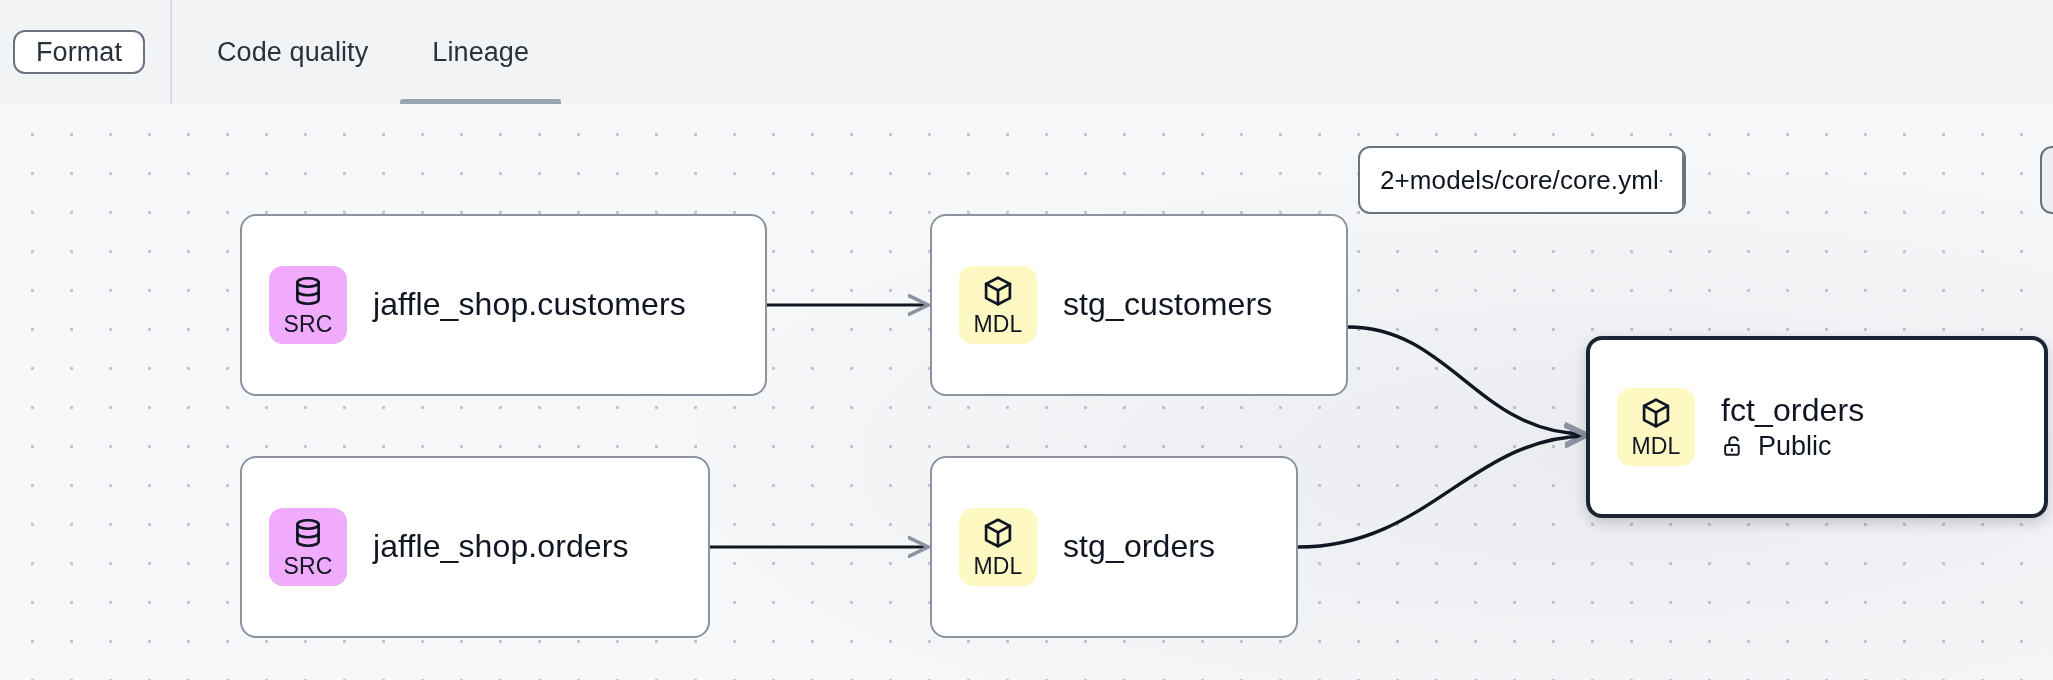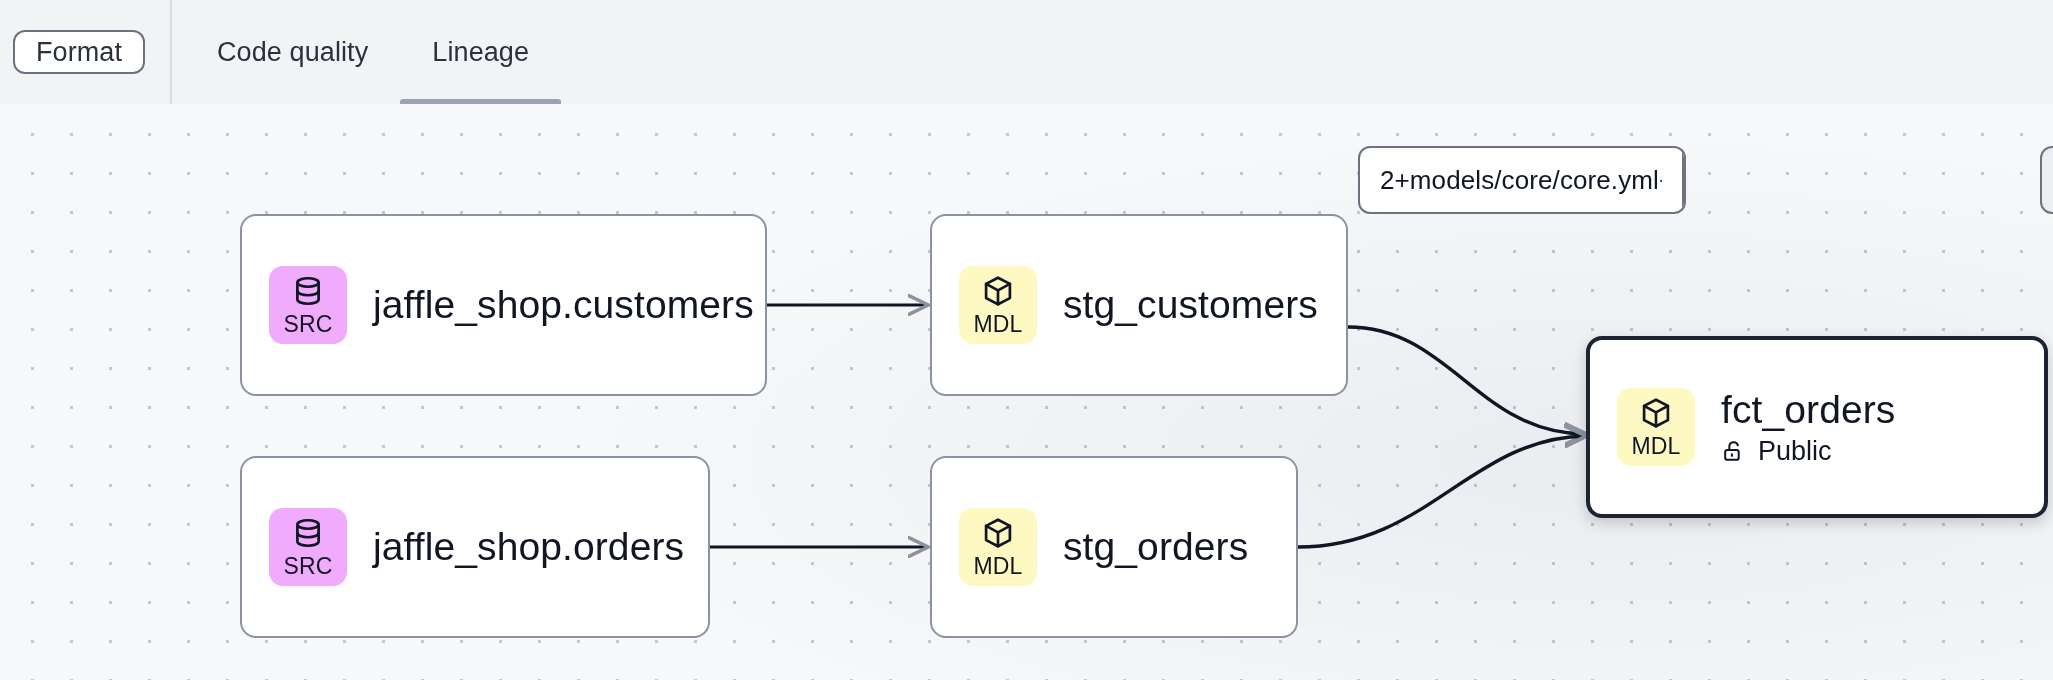--- a/index.html
+++ b/index.html
@@ -159,21 +159,21 @@
   }
 
   .node-body {
     margin-left: 26px;
     display: flex;
     flex-direction: column;
     justify-content: center;
   }
 
   .node-title {
-    font-size: 39px;
+    font-size: 32px;
     color: #101622;
     line-height: 1.18;
     white-space: nowrap;
     letter-spacing: .1px;
   }
 
   .node-sub {
     display: flex;
     align-items: center;
     gap: 12px;

